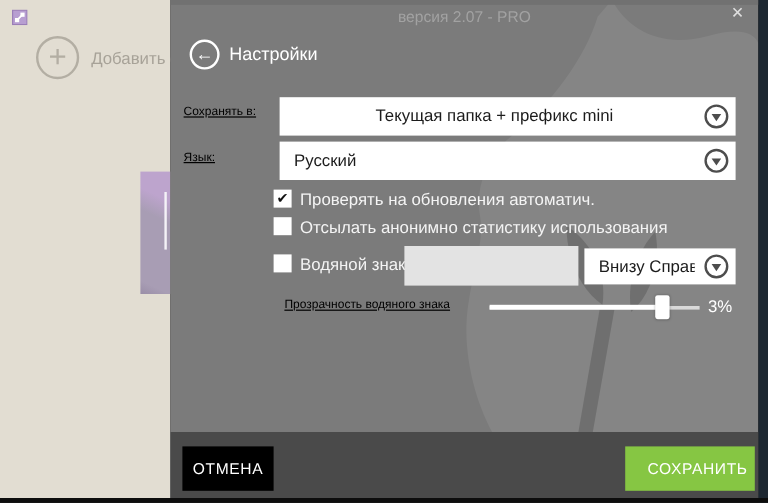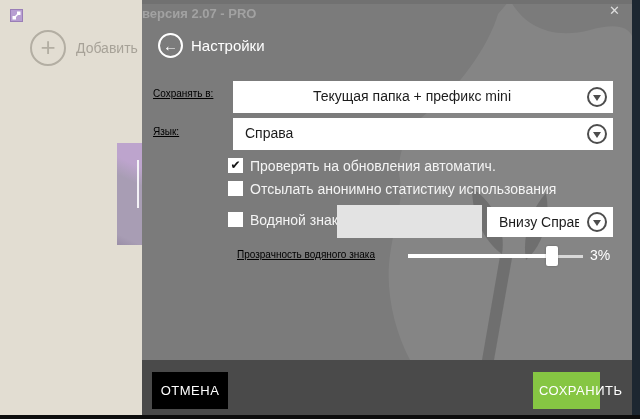--- a/index.html
+++ b/index.html
@@ -16,21 +16,21 @@
   .photo-thumb{position:absolute;left:117px;top:143px;width:25px;height:102px;
     background:linear-gradient(205deg,#bda4cd 0%,#bda4cd 22%,#a89db4 38%,#a89db4 90%,#9a8ea7 100%);}
   .thumb-line{position:absolute;left:20px;top:17px;width:2px;height:48px;background:#f4f2f7;}
 
   
   .panel{position:absolute;left:142px;top:0;width:490px;height:415px;background:#7b7b7b;overflow:hidden;}
   .panel-topline{position:absolute;left:0;top:0;width:100%;height:4px;background:#717171;z-index:2;}
   .wm-svg{position:absolute;left:0;top:0;z-index:0;}
   .panel-content{position:absolute;left:0;top:0;width:100%;height:100%;z-index:1;}
 
-  .win-title{position:absolute;left:0;top:6px;width:100%;text-align:left;color:#a2a2a2;font-size:13px;font-weight:bold;}
+  .win-title{position:absolute;left:0;top:6px;width:100%;text-align:center;color:#a2a2a2;font-size:13px;}
   .close-btn{position:absolute;right:12px;top:3px;color:#dedede;font-size:13px;font-weight:bold;cursor:pointer;line-height:16px;}
 
   .back-btn{position:absolute;left:16px;top:33px;width:25px;height:25px;border:2px solid #fff;border-radius:50%;
     color:#fff;text-align:center;line-height:21px;font-size:15px;font-weight:bold;cursor:pointer;}
   .heading{position:absolute;left:49px;top:37px;color:#fff;font-size:15px;}
 
   .form-label{position:absolute;color:#000000;font-size:10px;white-space:nowrap;text-decoration:underline;}
   .lbl-save{left:11px;top:88px;}
   .lbl-lang{left:11px;top:126px;text-align:center;}
 
@@ -63,21 +63,21 @@
   .slider-track{position:absolute;left:0;top:9px;width:100%;height:3px;background:#d9d9d9;}
   .slider-fill{position:absolute;left:0;top:8px;height:4px;background:#fff;}
   .slider-thumb{position:absolute;top:0;width:12px;height:20px;background:#fff;border-radius:2px;
     box-shadow:0 0 2px rgba(0,0,0,.3);cursor:grab;}
   .opacity-value{position:absolute;left:448px;top:247px;color:#fff;font-size:14px;}
 
   .footer{position:absolute;left:0;top:360px;width:100%;height:55px;background:#4a4a4a;}
   .btn{position:absolute;top:12px;height:37px;border:none;color:#fff;font-size:13px;
     letter-spacing:.5px;cursor:pointer;font-family:"Liberation Sans","DejaVu Sans",sans-serif;}
   .btn-cancel{left:10px;width:76px;background:#000000;}
-  .btn-save{left:391px;width:67px;background:#86c643;}
+  .btn-save{left:379px;width:108px;background:#86c643;text-align:right;}
 
   
   .edge-right{position:absolute;right:0;top:0;width:8px;height:419px;background:#1d2731;}
   .edge-bottom{position:absolute;left:0;bottom:0;width:640px;height:4px;background:#0d0d0d;}
 </style>
 </head>
 <body>
 
 <div class="screen">
 
@@ -120,21 +120,21 @@
       <span class="heading">Настройки</span>
 
       <span class="form-label lbl-save">Сохранять в:</span>
       <div class="dropdown dd-save">
         <span class="dd-text">Текущая папка + префикс mini</span>
         <span class="dd-arrow"></span>
       </div>
 
       <span class="form-label lbl-lang">Язык:</span>
       <div class="dropdown dd-lang">
-        <span class="dd-text">Справа</span>
+        <span class="dd-text">Русский</span>
         <span class="dd-arrow"></span>
       </div>
 
       <span class="checkbox cb1">✔</span>
       <span class="cb-label cbl1">Проверять на обновления автоматич.</span>
 
       <span class="checkbox cb2"></span>
       <span class="cb-label cbl2">Отсылать анонимно статистику использования</span>
 
       <span class="checkbox cb3"></span>

